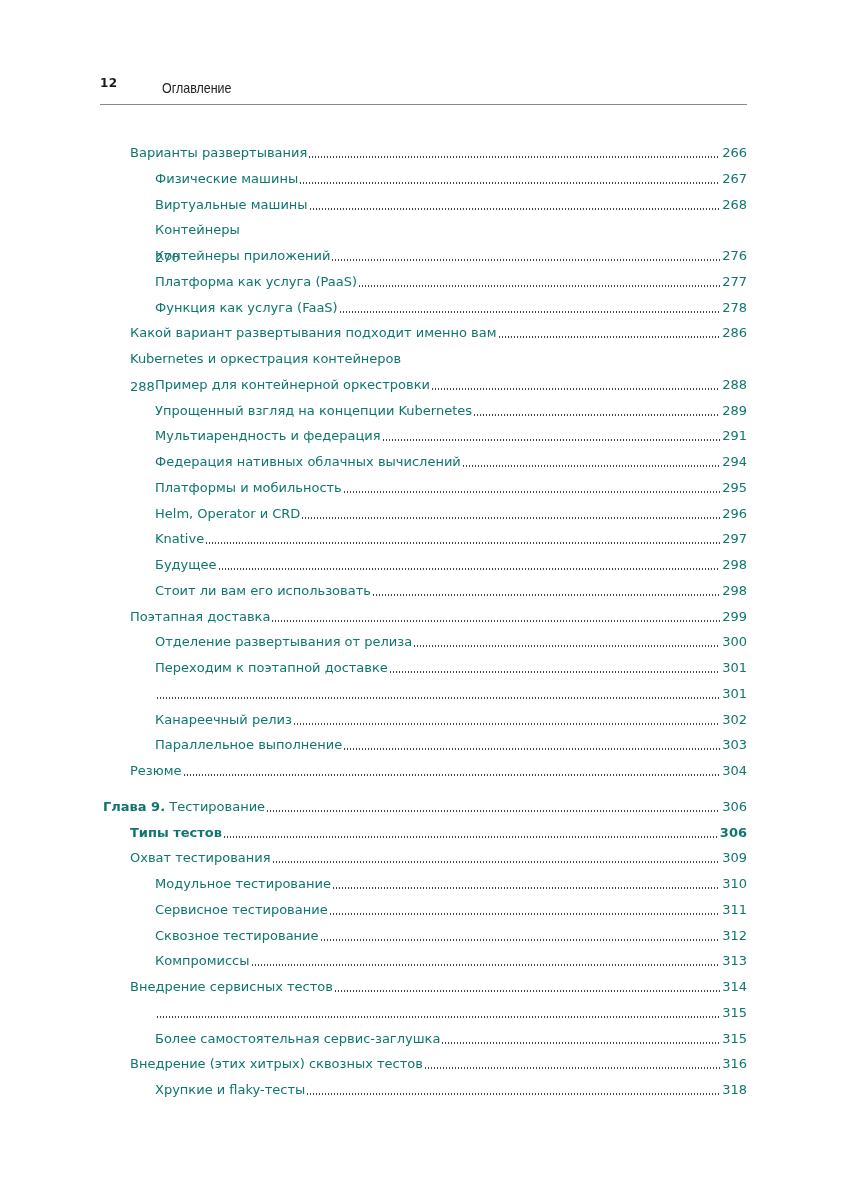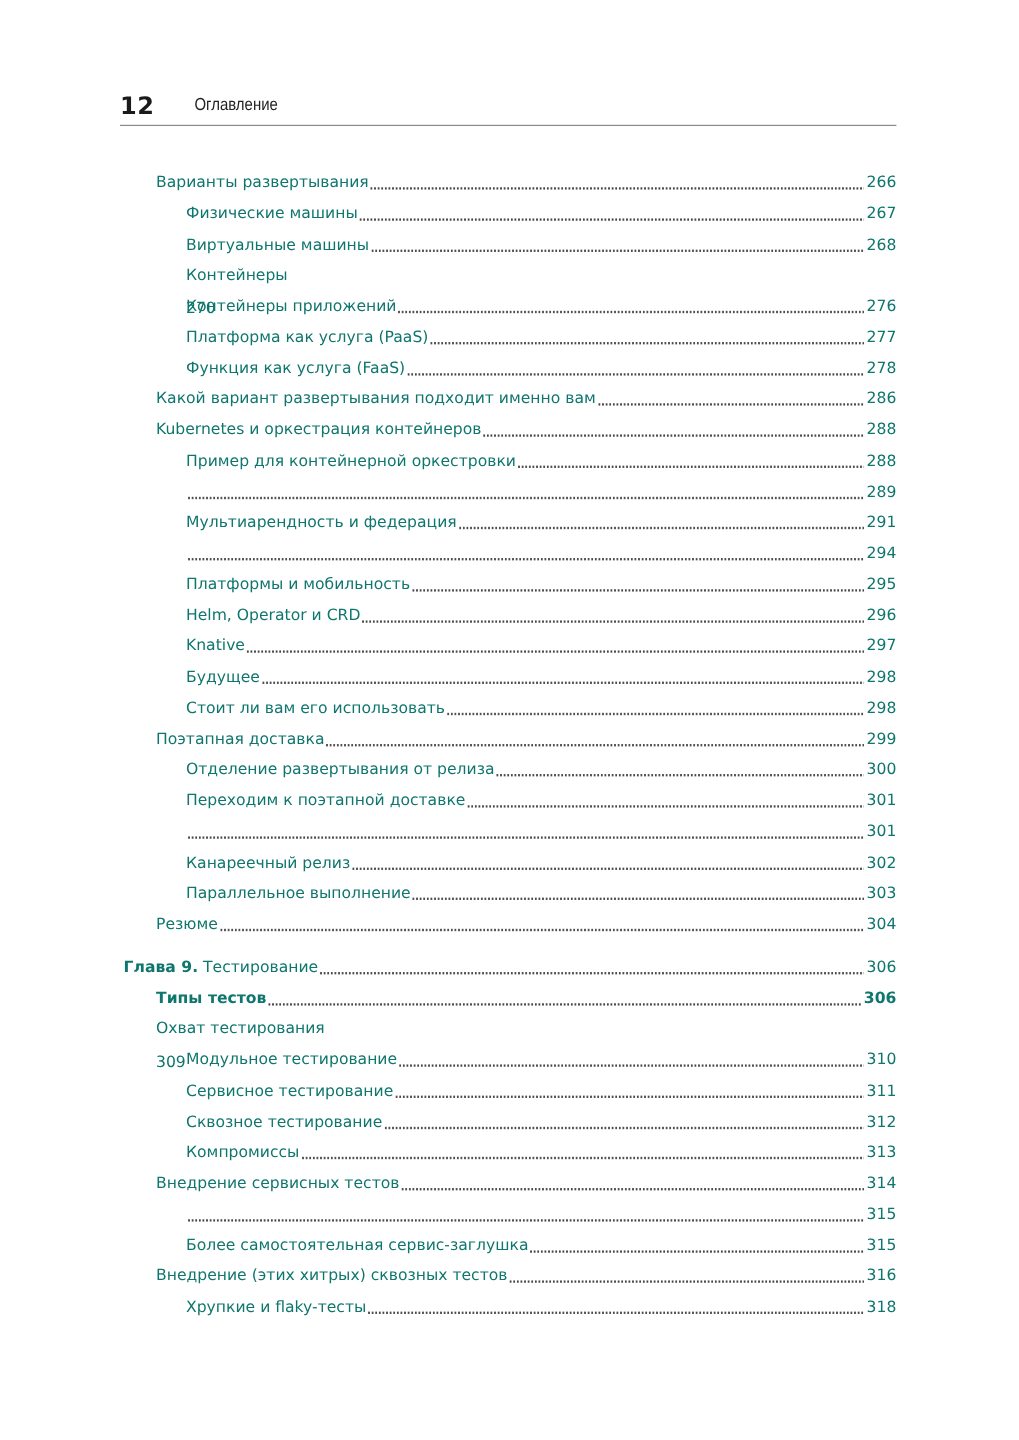--- a/index.html
+++ b/index.html
@@ -5,21 +5,21 @@
   html, body { margin: 0; padding: 0; background: #ffffff; }
   body {
     width: 849px; height: 1200px; position: relative; overflow: hidden;
     font-family: "DejaVu Sans", sans-serif; color: #1a1a1a;
   }
   .page-header {
     position: absolute; left: 100px; top: 76px; width: 647px; height: 30px;
   }
   .page-number {
     position: absolute; left: 0; top: 0;
-    font-family: "DejaVu Sans", sans-serif; font-weight: bold; font-size: 20px;
+    font-family: "DejaVu Sans", sans-serif; font-weight: bold; font-size: 12px;
     color: #1a1a1a; letter-spacing: 0.5px;
   }
   .running-title {
     position: absolute; left: 62px; top: 4px;
     font-family: "Liberation Sans", sans-serif; font-size: 14.5px; color: #222;
     transform: scaleX(0.86); transform-origin: left center;
   }
   .header-rule {
     position: absolute; left: 100px; top: 104px; width: 647px; height: 0;
     border-top: 1.6px solid #8a8a8a;
@@ -88,40 +88,42 @@
     <div class="toc-row l2" style="top: 154.5px;">
       <span class="toc-title">Функция как услуга (FaaS)</span>
       <span class="toc-leader"></span>
       <span class="toc-page">278</span>
     </div>
     <div class="toc-row l1" style="top: 180.25px;">
       <span class="toc-title">Какой вариант развертывания подходит именно вам</span>
       <span class="toc-leader"></span>
       <span class="toc-page">286</span>
     </div>
-    <div class="toc-row l1" style="top: 206px;">
+    <div class="toc-row l1" style="top: 206px; flex-direction: column;">
       <span class="toc-title">Kubernetes и оркестрация контейнеров</span>
       <span class="toc-leader"></span>
       <span class="toc-page">288</span>
     </div>
     <div class="toc-row l2" style="top: 231.75px;">
       <span class="toc-title">Пример для контейнерной оркестровки</span>
       <span class="toc-leader"></span>
       <span class="toc-page">288</span>
     </div>
     <div class="toc-row l2" style="top: 257.5px;">
+      <span class="toc-title">Упрощенный взгляд на концепции Kubernetes</span>
       <span class="toc-leader"></span>
       <span class="toc-page">289</span>
     </div>
     <div class="toc-row l2" style="top: 283.25px;">
       <span class="toc-title">Мультиарендность и федерация</span>
       <span class="toc-leader"></span>
       <span class="toc-page">291</span>
     </div>
     <div class="toc-row l2" style="top: 309px;">
+      <span class="toc-title">Федерация нативных облачных вычислений</span>
       <span class="toc-leader"></span>
       <span class="toc-page">294</span>
     </div>
     <div class="toc-row l2" style="top: 334.75px;">
       <span class="toc-title">Платформы и мобильность</span>
       <span class="toc-leader"></span>
       <span class="toc-page">295</span>
     </div>
     <div class="toc-row l2" style="top: 360.5px;">
       <span class="toc-title">Helm, Operator и CRD</span>
@@ -180,21 +182,21 @@
     <div class="toc-row l0" style="top: 653.75px;">
       <span class="toc-title"><b>Глава 9.</b> <span>Тестирование</span></span>
       <span class="toc-leader"></span>
       <span class="toc-page">306</span>
     </div>
     <div class="toc-row l1" style="top: 679.5px; font-weight: bold;">
       <span class="toc-title">Типы тестов</span>
       <span class="toc-leader"></span>
       <span class="toc-page">306</span>
     </div>
-    <div class="toc-row l1" style="top: 705.25px; flex-direction: column;">
+    <div class="toc-row l1" style="top: 705.25px;">
       <span class="toc-title">Охват тестирования</span>
       <span class="toc-leader"></span>
       <span class="toc-page">309</span>
     </div>
     <div class="toc-row l2" style="top: 731px;">
       <span class="toc-title">Модульное тестирование</span>
       <span class="toc-leader"></span>
       <span class="toc-page">310</span>
     </div>
     <div class="toc-row l2" style="top: 756.75px;">

